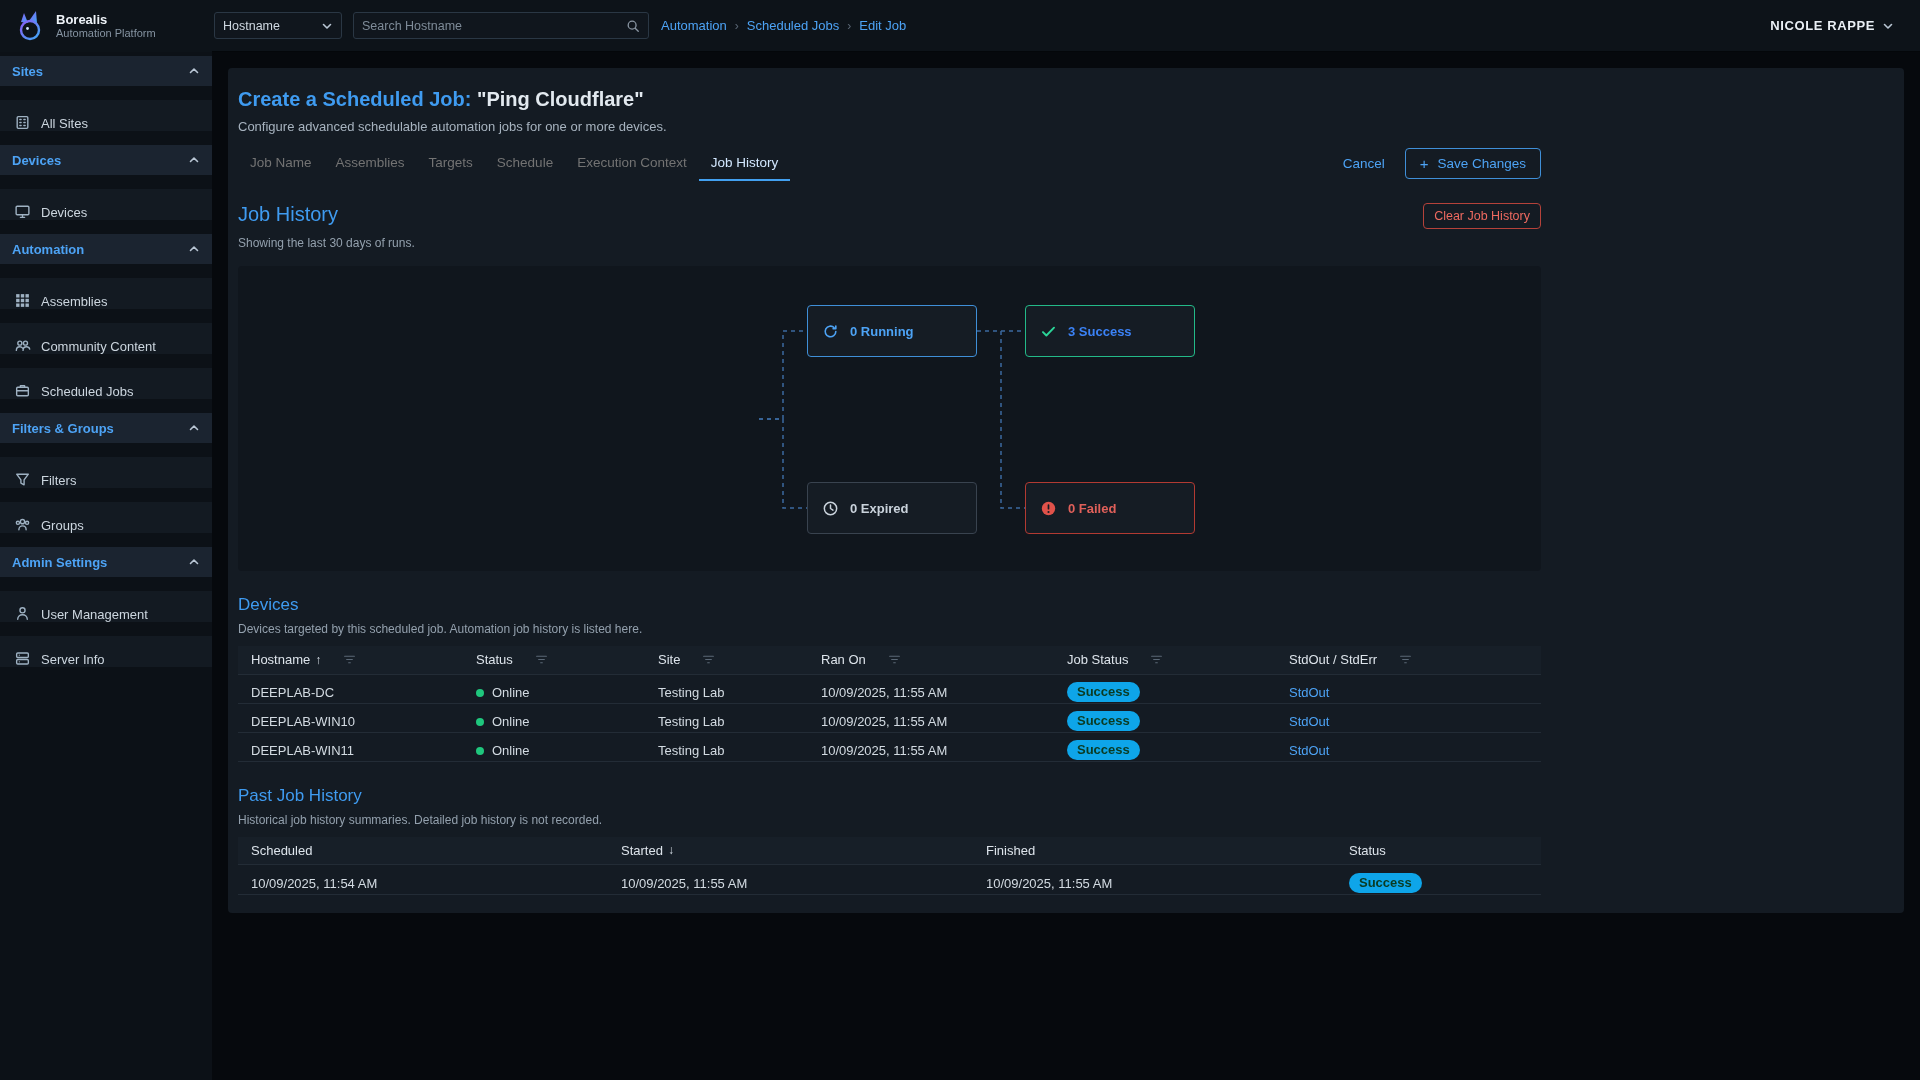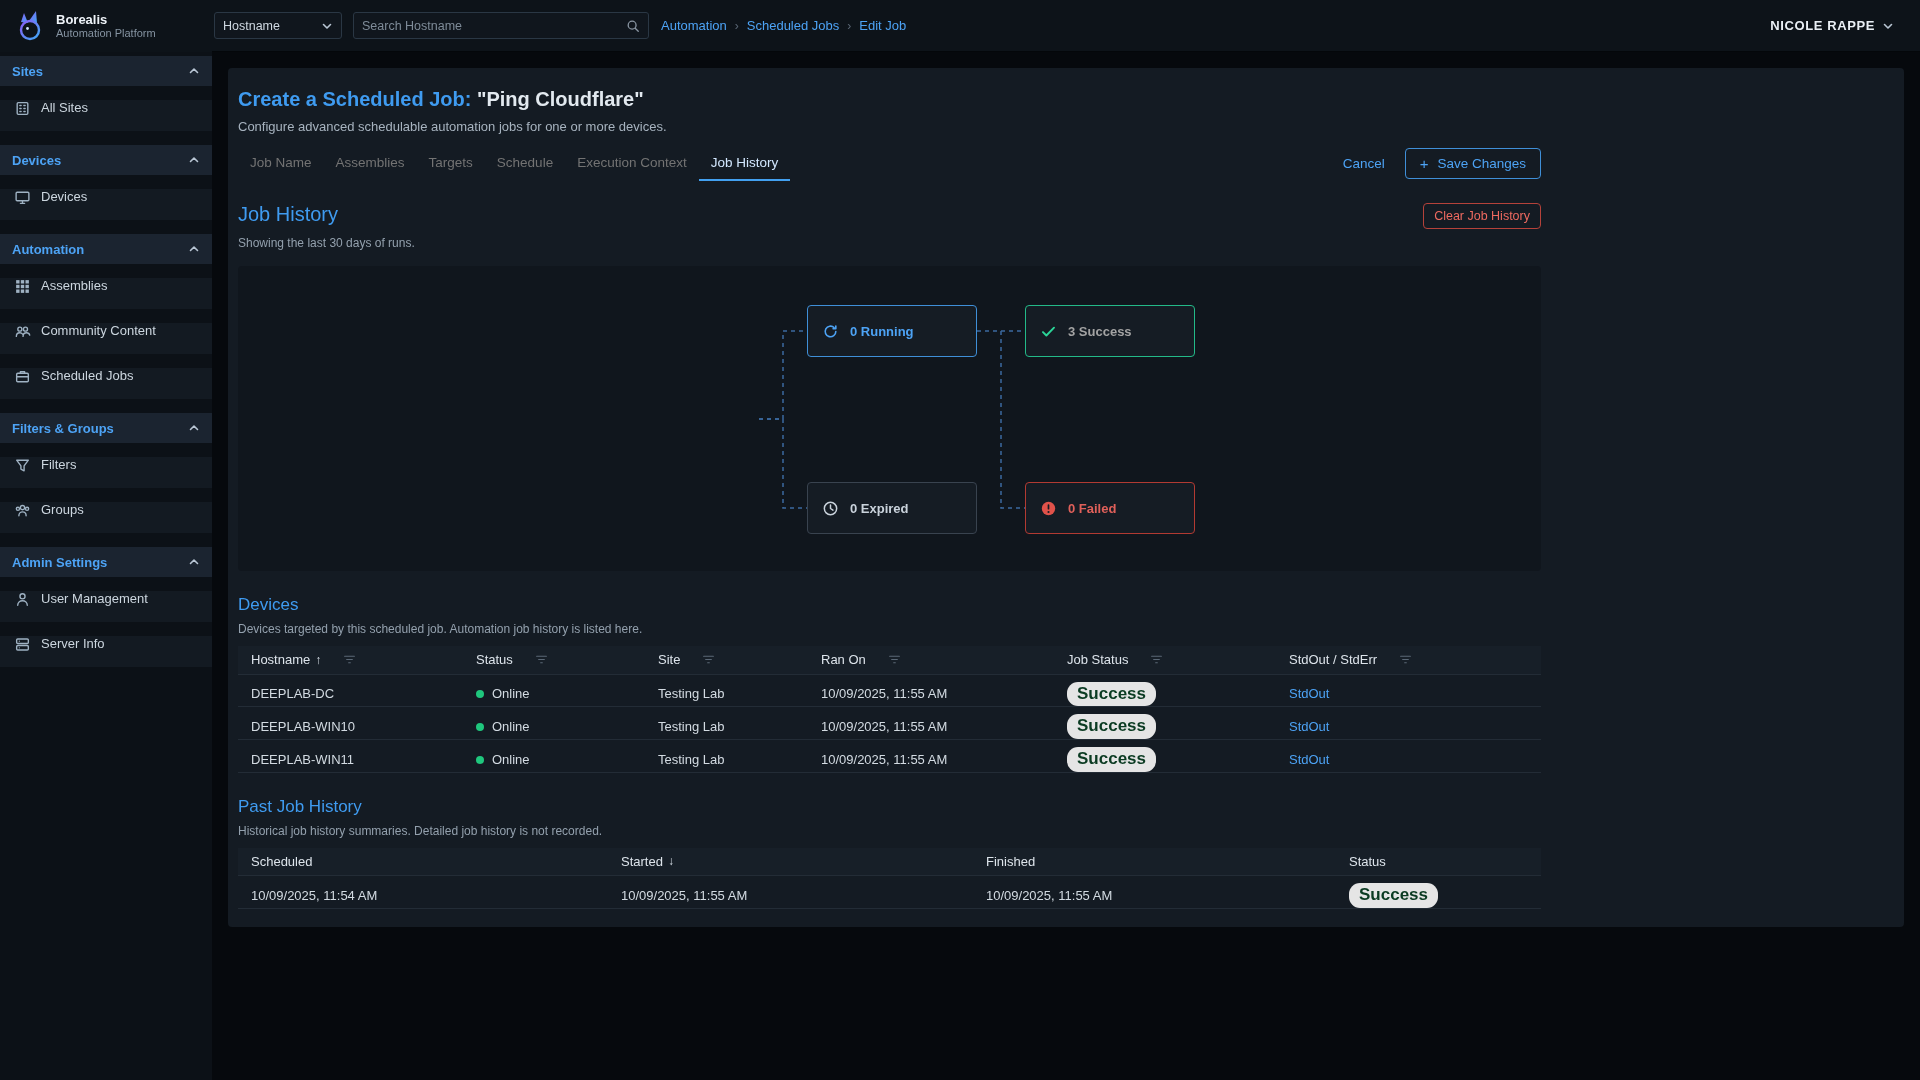--- a/index.html
+++ b/index.html
@@ -15,21 +15,21 @@
   .sidebar { width:212px; flex:none; background:#0c1117; display:flex; flex-direction:column; }
   .brand { height:52px; display:flex; align-items:center; gap:8px; padding:0 10px; background:#0d1319; }
   .brand-name { font-size:13px; font-weight:700; color:#eef3f8; line-height:1.15; }
   .brand-sub { font-size:11px; color:#8593a1; }
   .nav { display:flex; flex-direction:column; gap:14px; margin-top:4px; }
   .nav-section-header {
     height:30px; display:flex; align-items:center; justify-content:space-between;
     padding:0 12px; background:#1b2430; color:#4da3f5; font-size:13px; font-weight:700; cursor:pointer;
   }
   .nav-item {
-    height:31px; display:flex; align-items:flex-start; gap:10px;
+    height:31px; display:flex; align-items:flex-end; gap:10px;
     padding:0 12px 0 14px; background:#131a22; color:#ccd6df; font-size:13px; cursor:pointer;
   }
   .icon16 { width:17px; height:17px; stroke:#9fb2c3; fill:none; stroke-width:1.3; stroke-linecap:round; stroke-linejoin:round; flex:none; }
   .icon-fill { fill:#9fb2c3; stroke:none; }
   .chev { width:12px; height:12px; stroke:#b9c6d4; fill:none; stroke-width:1.6; stroke-linecap:round; stroke-linejoin:round; }
 
   
   .main-col { flex:1; display:flex; flex-direction:column; background:#06090d; }
   .topbar { height:52px; flex:none; background:#0d1319; display:flex; align-items:center; border-bottom:1px solid #04070a; }
   .hostname-select {
@@ -80,37 +80,37 @@
   
   .flow { position:relative; margin-top:16px; height:305px; background:#10161d; border-radius:4px; }
   .connectors { position:absolute; left:0; top:0; }
   .node {
     position:absolute; width:170px; height:52px; border-radius:4px; background:#151c24;
     border:1px solid #39434f; display:flex; align-items:center; gap:11px; padding:0 14px;
     font-size:13px; font-weight:700; color:#c9d2db; cursor:pointer;
   }
   .node-pending { left:351px; top:127px; }
   .node-running { left:569px; top:39px; border-color:#3f8fd8; color:#4da3f5; }
-  .node-success { left:787px; top:39px; border-color:#23b988; color:#a3a3a3; }
+  .node-success { left:787px; top:39px; border-color:#23b988; color:#3b82f6; }
   .node-expired { left:569px; top:216px; }
   .node-failed  { left:787px; top:216px; border-color:#b23a32; color:#e0605a; }
   .nicon { width:17px; height:17px; flex:none; }
 
   
   .sub-head { font-size:17px; font-weight:500; color:#3f9bf0; margin-top:24px; }
   table { width:100%; border-collapse:collapse; table-layout:fixed; margin-top:10px; }
   thead th { background:#171f28; height:28px; text-align:left; font-size:13px; font-weight:500; color:#dde4eb; padding:0 0 0 13px; cursor:pointer; }
   .th-wrap { display:inline-flex; align-items:center; }
   .sort-arrow { margin-left:5px; font-size:12px; color:#d6dee6; }
   .filter-ic { width:13px; height:13px; stroke:#5b6876; fill:none; stroke-width:1.4; stroke-linecap:round; margin-left:22px; cursor:pointer; }
   tbody td { height:29px; font-size:13px; color:#d3dbe2; padding:7px 0 0 13px; border-top:1px solid #232c36; }
   tbody tr:last-child td { border-bottom:1px solid #232c36; }
   .dot { display:inline-block; width:8px; height:8px; border-radius:50%; background:#1fc77d; margin-right:8px; }
   .badge {
-    display:inline-block; background:#e5e5e5; color:#0b3b22; font-size:17px; font-weight:700;
+    display:inline-block; background:#0ea5e9; color:#0b3b22; font-size:13px; font-weight:700;
     padding:3px 10px; border-radius:11px; line-height:1.1;
   }
   .link { color:#4da3f5; cursor:pointer; }
   .past-table tbody td { height:30px; }
 </style>
 </head>
 <body>
 
 <div class="app">
 

